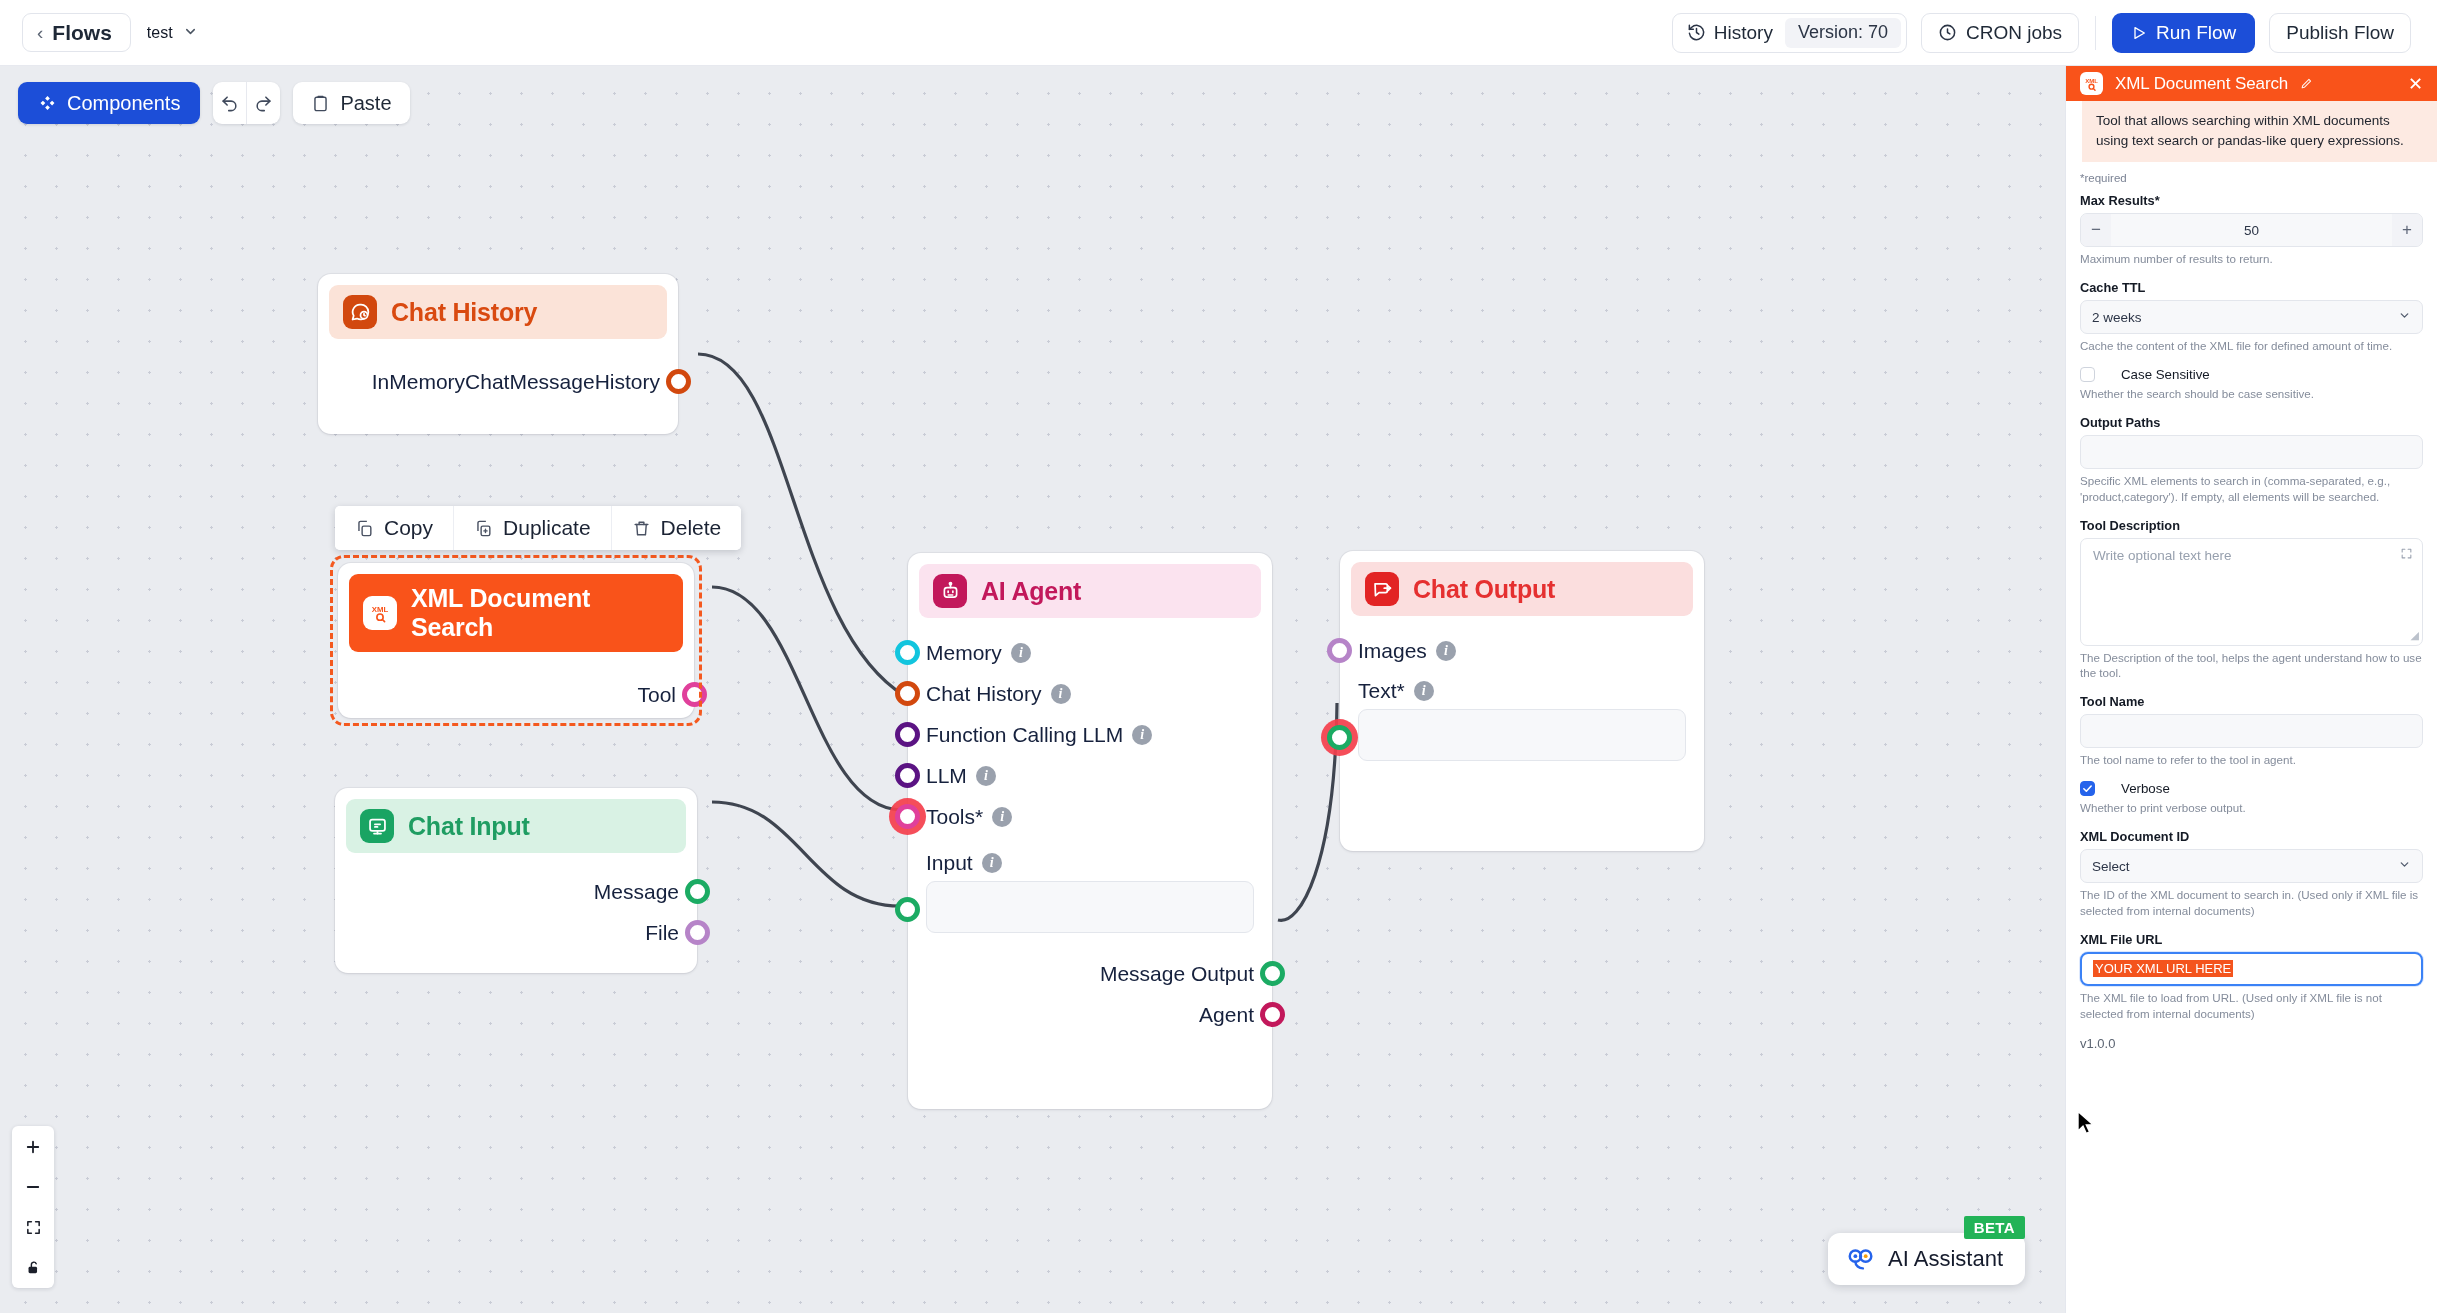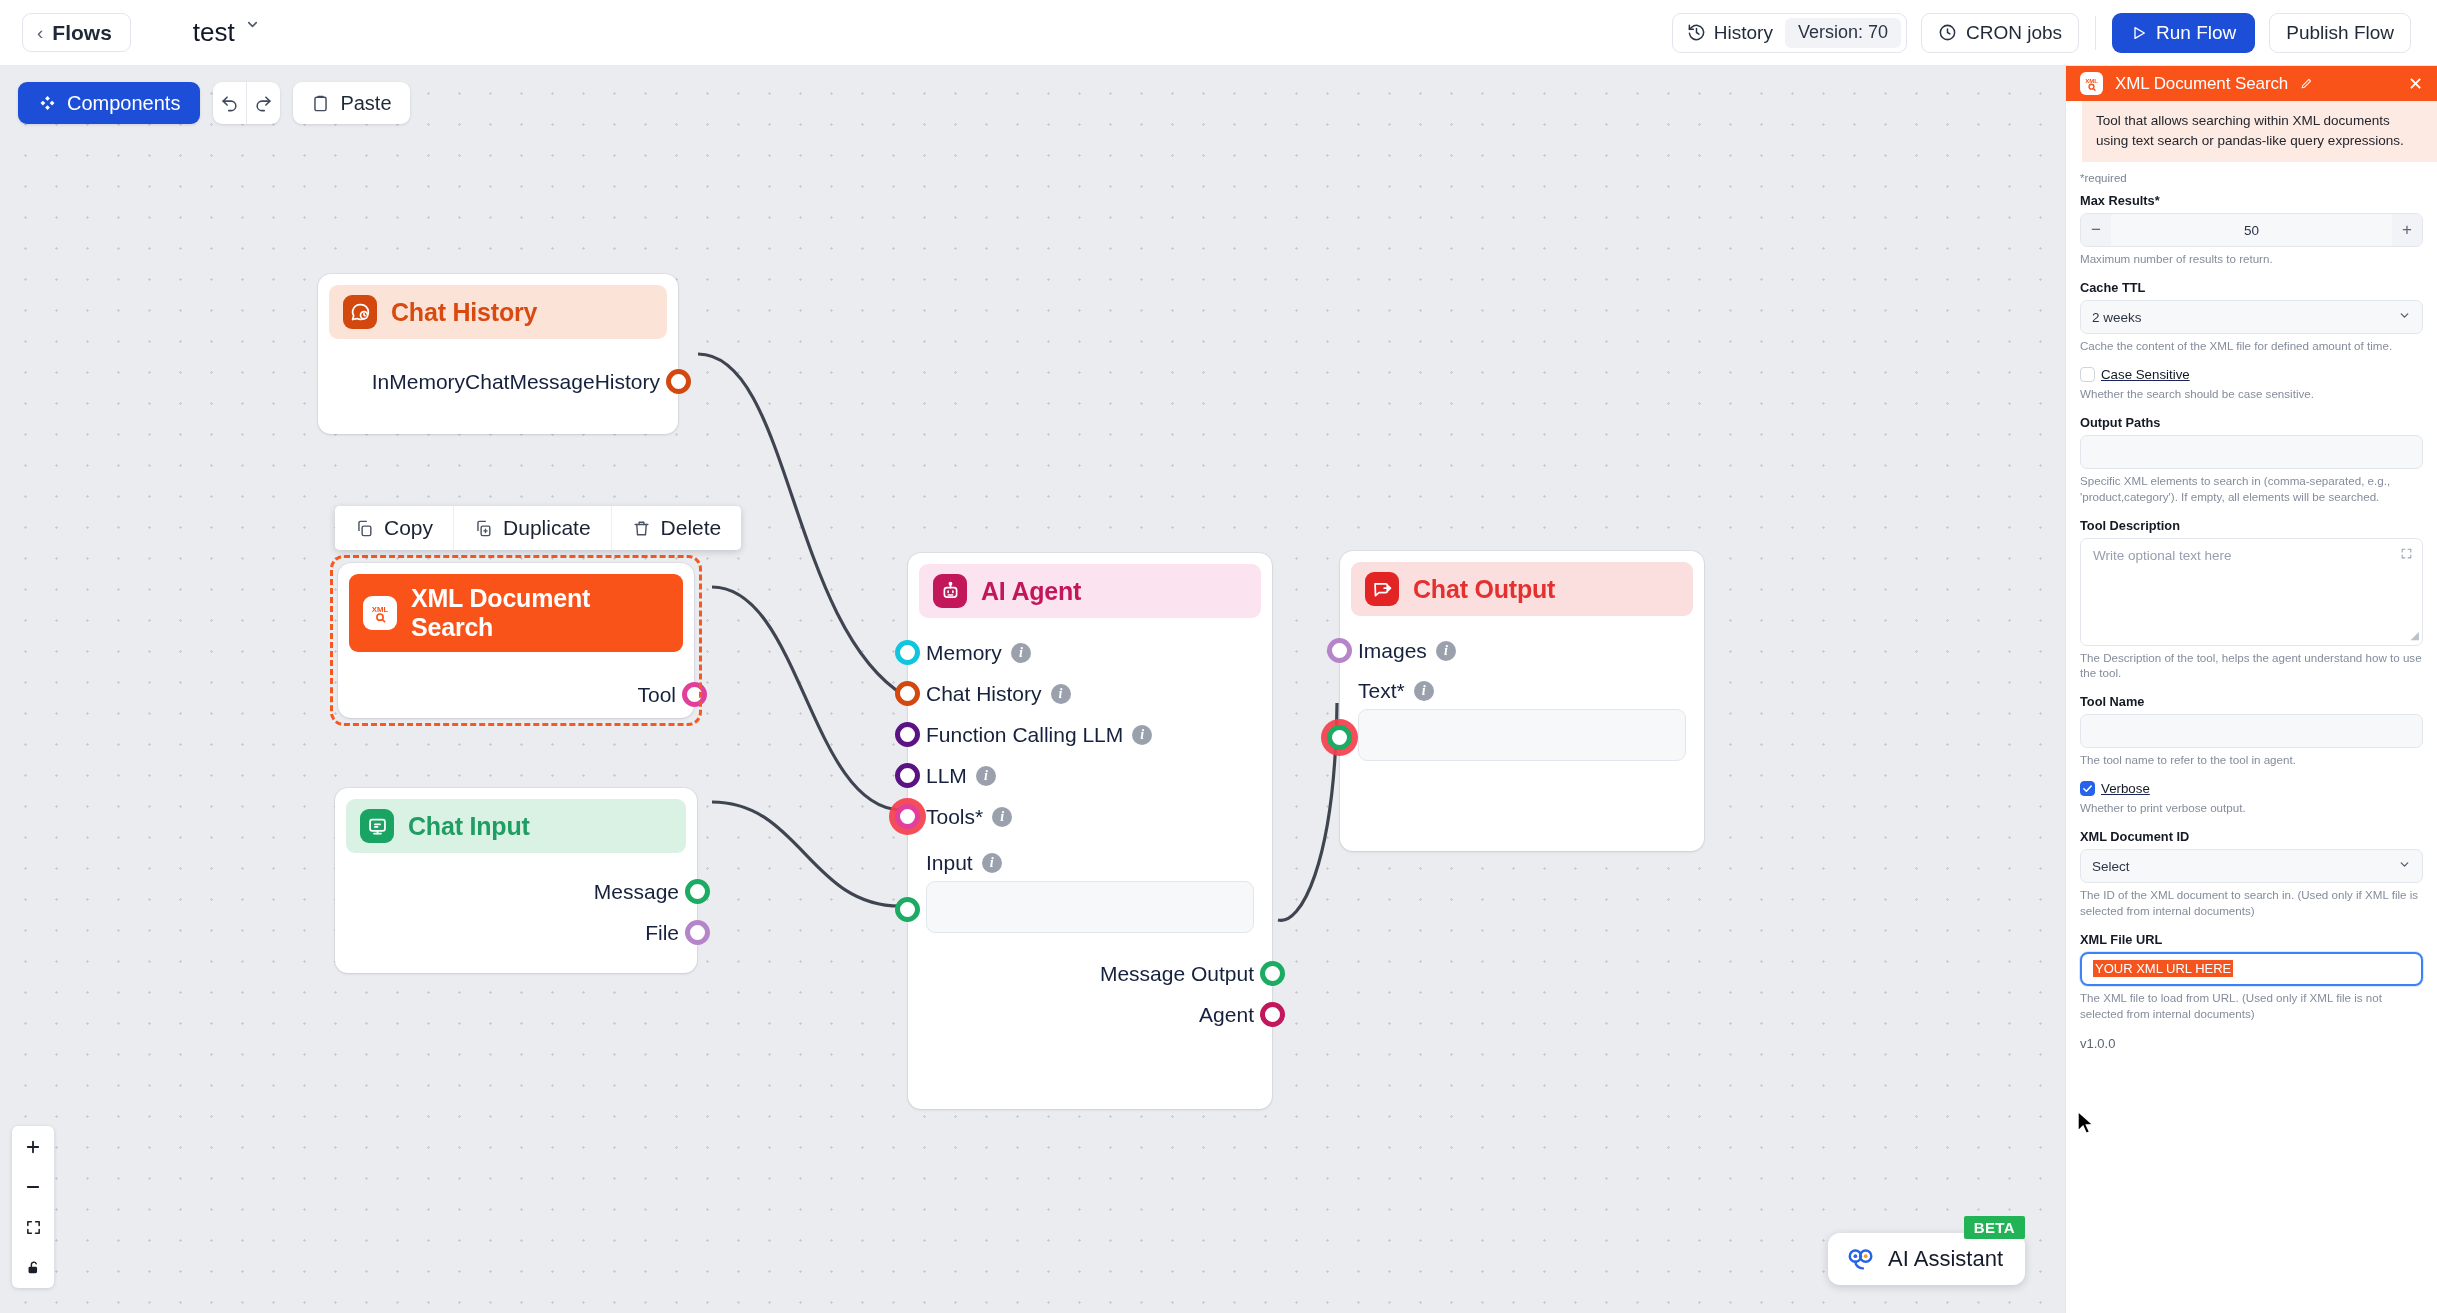--- a/index.html
+++ b/index.html
@@ -25,23 +25,22 @@
   .flows-btn {
     display: flex; align-items: center; gap: 9px;
     height: 39px; padding: 0 18px 0 14px;
     border: 1px solid #e2e5ec; border-radius: 9px;
     background: #fff; font-size: 21px; font-weight: 600; color: #1f2937;
     cursor: pointer;
   }
   .flows-btn .chev { font-size: 19px; color: #5b6473; font-weight: 400; line-height: 1; }
   .flow-name {
     display: flex; align-items: flex-start; gap: 10px;
-    font-size: 26px; font-weight: 400; color: #111827; cursor: pointer;
+    font-size: 16px; font-weight: 400; color: #111827; cursor: pointer;
     padding-left: 4px;
-    margin-left: 46px;
   }
   .flow-name .caret { font-size: 15px; color: #4b5563; }
 
   .tb-right {
     margin-left: auto; display: flex; align-items: center; gap: 14px;
     padding-right: 26px;
   }
   .seg-group {
     display: flex; align-items: center;
     height: 40px; border: 1px solid #e2e5ec; border-radius: 9px;
@@ -271,21 +270,21 @@
     flex: 1; text-align: center; font-size: 13.5px; color: #2c3547;
     cursor: text;
   }
   .sp-select, .sp-input {
     display: flex; align-items: center;
     height: 34px; border: 1px solid #e3e6ec; border-radius: 7px;
     background: #f7f8fa; padding: 0 11px;
     font-size: 13.5px; color: #2c3547; cursor: pointer;
   }
   .sp-select .sel-caret { margin-left: auto; color: #525c6d; font-size: 13px; }
-  .sp-check-row { display: flex; align-items: center; gap: 6px; margin-bottom: 2px; text-decoration: underline; }
+  .sp-check-row { display: flex; align-items: center; gap: 26px; margin-bottom: 2px; }
   .sp-cbox {
     width: 15px; height: 15px; border-radius: 4px;
     border: 1px solid #cfd4dd; background: #fff; cursor: pointer;
     display: flex; align-items: center; justify-content: center; flex:0 0 auto;
   }
   .sp-cbox.on { background: #2563eb; border-color: #2563eb; }
   .sp-check-label { font-size: 13.3px; color: #141a25; }
   .sp-textarea {
     position: relative;
     height: 108px; border: 1px solid #e3e6ec; border-radius: 7px;

